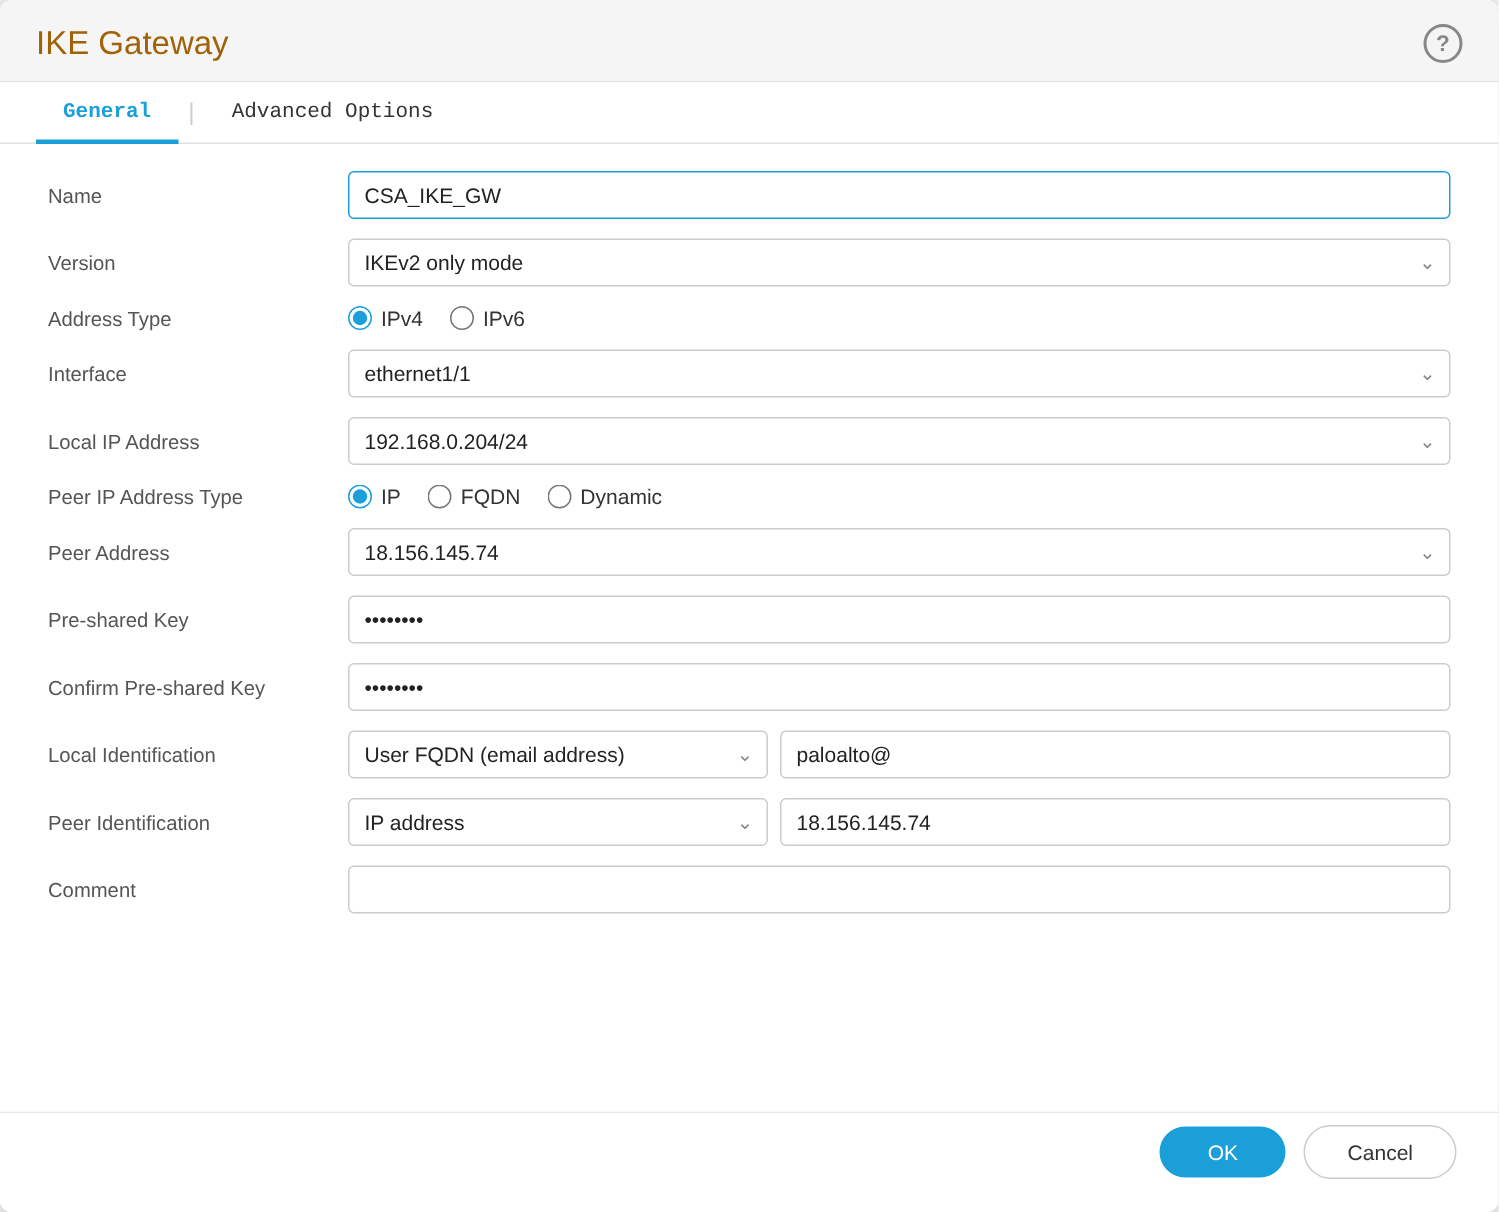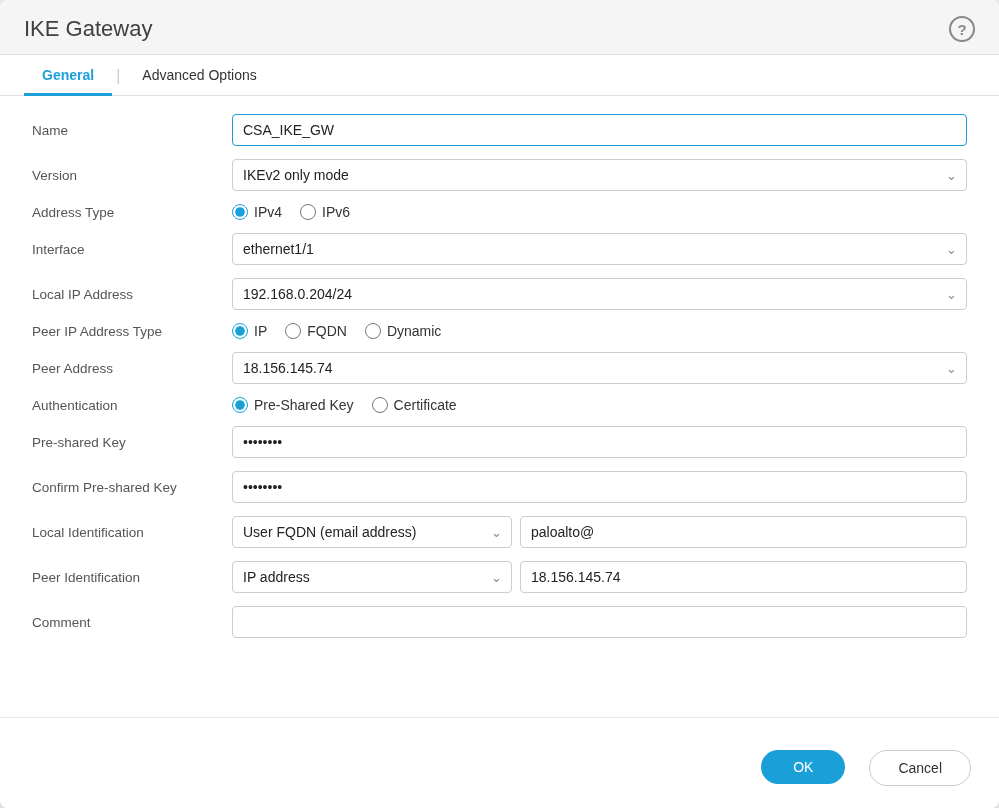--- a/index.html
+++ b/index.html
@@ -26,21 +26,21 @@
       align-items: center;
       justify-content: space-between;
       padding: 16px 24px 12px 24px;
       border-bottom: 1px solid #e0e0e0;
       background: #f5f5f5;
       border-radius: 8px 8px 0 0;
     }
     .dialog-title {
       font-size: 22px;
       font-weight: 400;
-      color: #404040;
+      color: #a16207;
     }
     .help-icon {
       width: 26px;
       height: 26px;
       border-radius: 50%;
       border: 2px solid #888;
       display: flex;
       align-items: center;
       justify-content: center;
       color: #888;
@@ -48,20 +48,21 @@
       font-weight: bold;
       cursor: pointer;
     }
     .tabs {
       display: flex;
       align-items: flex-end;
       padding: 0 24px;
       border-bottom: 1px solid #e0e0e0;
       background: #fff;
       gap: 0;
+      font-family: Liberation Mono, monospace;
     }
     .tab {
       padding: 12px 18px 10px 18px;
       cursor: pointer;
       font-size: 14px;
       color: #333;
       border-bottom: 3px solid transparent;
       margin-bottom: -1px;
     }
     .tab.active {
@@ -167,23 +168,23 @@
     }
     .peer-id-select {
       flex: 0 0 280px;
     }
     .peer-id-input {
       flex: 1;
     }
     .dialog-footer {
       display: flex;
       justify-content: flex-end;
-      align-items: flex-start;
-      padding: 32px 28px 22px 28px;
-      gap: 24px;
+      align-items: center;
+      padding: 8px 28px 22px 28px;
+      gap: 12px;
       border-top: 1px solid #e8e8e8;
       background: #fff;
       border-radius: 0 0 8px 8px;
     }
     .btn-ok {
       background: #1a9fd8;
       color: #fff;
       border: none;
       border-radius: 20px;
       padding: 9px 32px;
@@ -308,35 +309,20 @@
       <div class="form-control">
         <div class="select-wrapper">
           <select>
             <option>18.156.145.74</option>
           </select>
           <span class="select-arrow">⌄</span>
         </div>
       </div>
     </div>
 
-    <div class="form-row">
-      <div class="form-label">Authentication</div>
-      <div class="form-control">
-        <div class="radio-group">
-          <label class="radio-label">
-            <input type="radio" name="authentication" checked="" style="">
-            <span>Pre-Shared Key</span>
-          </label>
-          <label class="radio-label">
-            <input type="radio" name="authentication" style="">
-            <span>Certificate</span>
-          </label>
-        </div>
-      </div>
-    </div>
 
     <div class="form-row">
       <div class="form-label">Pre-shared Key</div>
       <div class="form-control">
         <input type="password" value="12345678" style="">
       </div>
     </div>
 
     <div class="form-row">
       <div class="form-label">Confirm Pre-shared Key</div>

